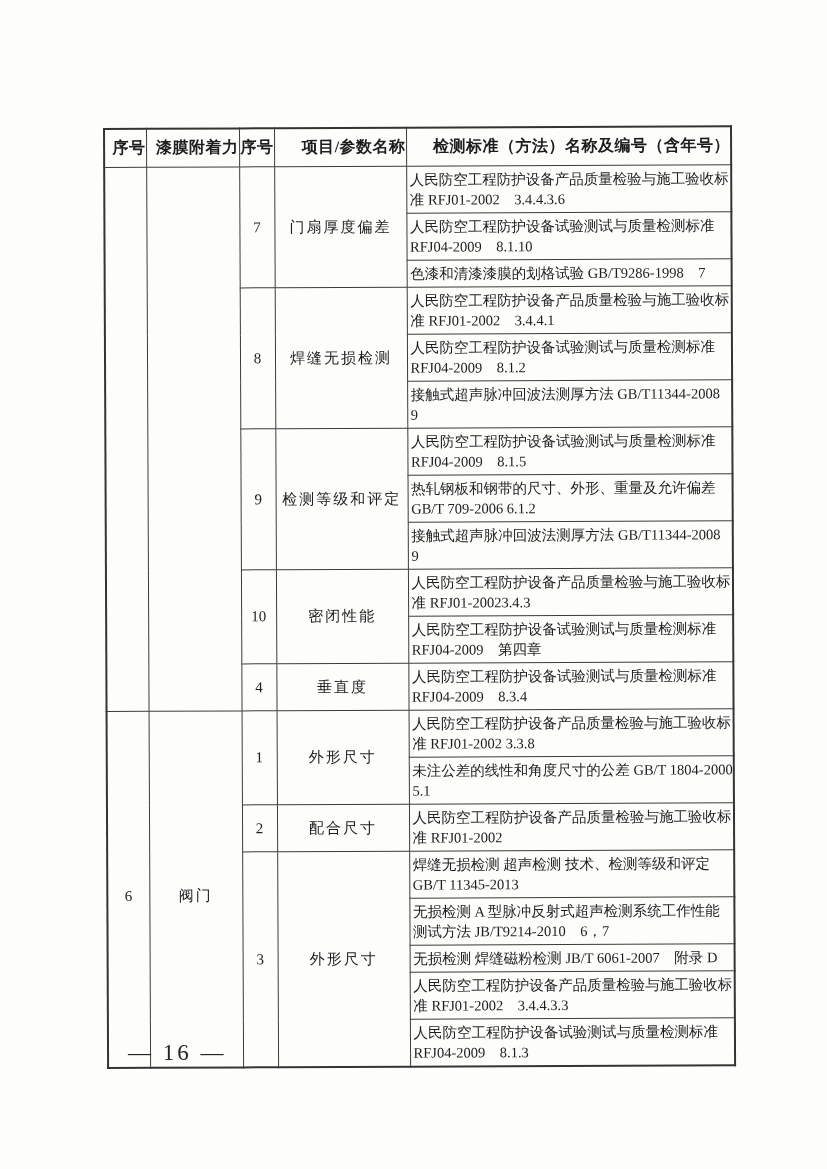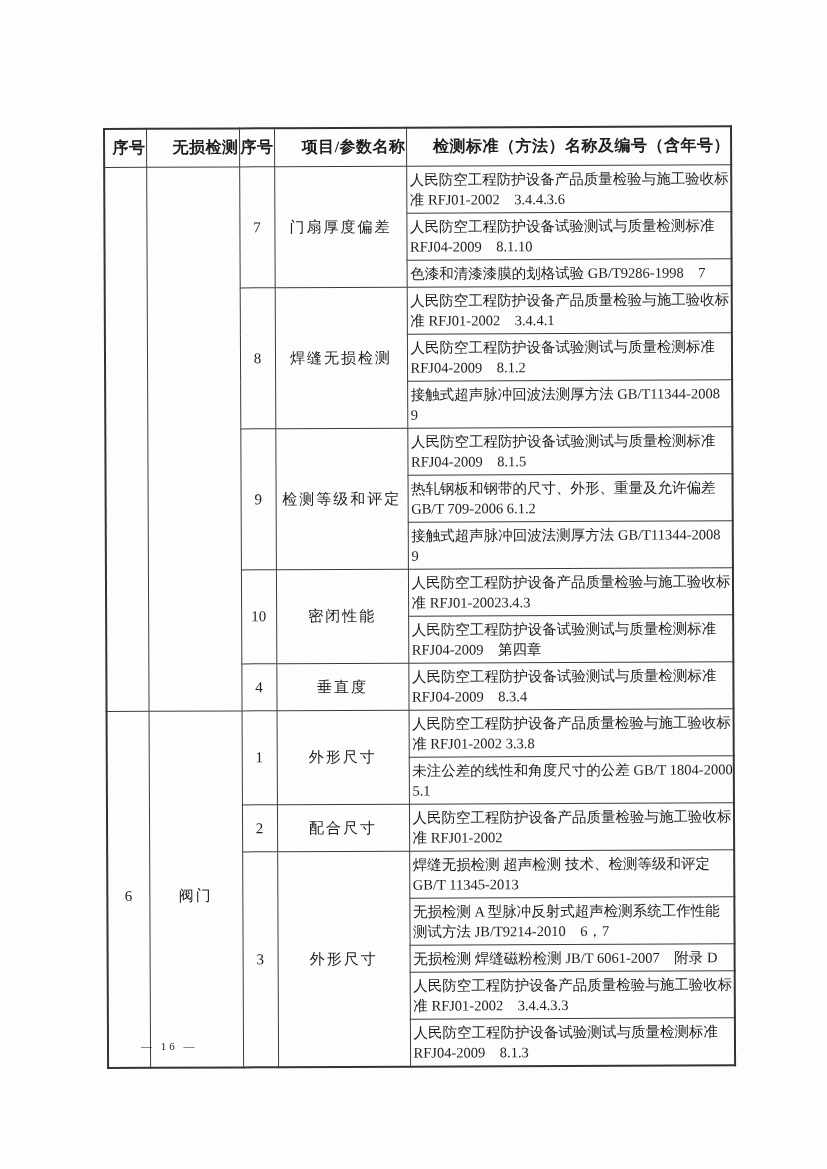--- a/index.html
+++ b/index.html
@@ -59,43 +59,42 @@
     padding: 3px 0 3px 3px;
   }
   td.vtop {
     vertical-align: top;
     padding-top: 14px;
   }
   .footer {
     position: absolute;
     left: 128px;
     top: 1040px;
-    font-size: 11px;
+    font-size: 23px;
     letter-spacing: 3px;
     color: #242424;
-    margin-left: 13px;
   }
 </style>
 </head>
 <body>
 
 <div class="page">
   <div class="table-wrap">
     <table class="spec">
       <colgroup>
         <col style="width:42px">
         <col style="width:93px">
         <col style="width:35px">
         <col style="width:132px">
         <col style="width:325px">
       </colgroup>
       <thead>
         <tr>
           <th>序号</th>
-          <th>无损检测</th>
+          <th>漆膜附着力</th>
           <th class="th-narrow">序号</th>
           <th>项目/参数名称</th>
           <th>检测标准（方法）名称及编号（含年号）</th>
         </tr>
       </thead>
       <tbody>
 
         <tr>
           <td class="c-serial" rowspan="12"></td>
           <td class="c-object" rowspan="12"></td>

